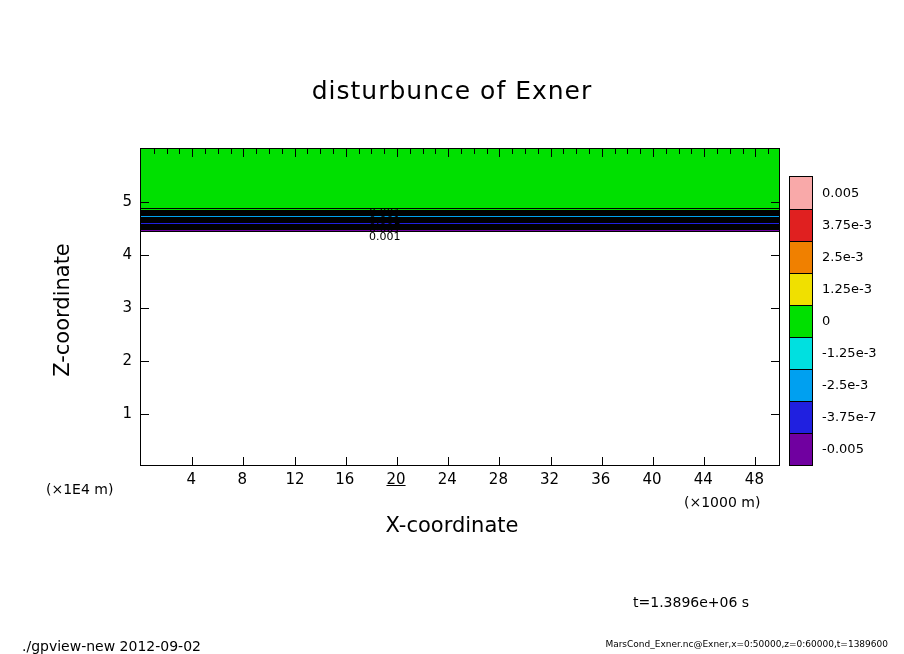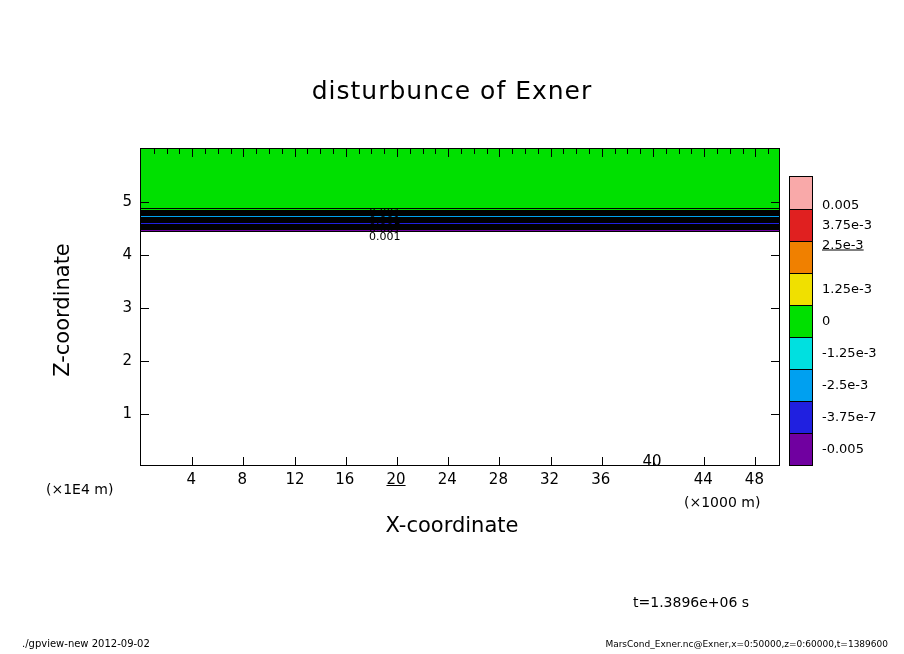--- a/index.html
+++ b/index.html
@@ -127,21 +127,21 @@
     position: absolute;
     left: 633px;
     top: 594px;
     font-size: 14px;
     color: #000;
   }
   .footer-left {
     position: absolute;
     left: 22px;
     top: 638px;
-    font-size: 10px;
+    font-size: 14px;
     color: #000;
   }
   .footer-right {
     position: absolute;
     right: 16px;
     top: 639px;
     font-size: 9px;
     color: #000;
     white-space: nowrap;
   }
@@ -332,30 +332,30 @@
 
 <div class="axis-label-x" style="left: 191.2px; top: 470px;">4</div>
     <div class="axis-label-x" style="left: 242.4px; top: 470px;">8</div>
     <div class="axis-label-x" style="left: 295px; top: 470px;">12</div>
     <div class="axis-label-x" style="left: 344.8px; top: 470px;">16</div>
     <div class="axis-label-x" style="left: 396px; top: 470px; text-decoration: underline;">20</div>
     <div class="axis-label-x" style="left: 447.2px; top: 470px;">24</div>
     <div class="axis-label-x" style="left: 498.4px; top: 470px;">28</div>
     <div class="axis-label-x" style="left: 549.6px; top: 470px;">32</div>
     <div class="axis-label-x" style="left: 600.8px; top: 470px;">36</div>
-    <div class="axis-label-x" style="left: 652px; top: 452px;">40</div>
+    <div class="axis-label-x" style="left: 652px; top: 470px;">40</div>
     <div class="axis-label-x" style="left: 703.2px; top: 470px;">44</div>
     <div class="axis-label-x" style="left: 754.4px; top: 470px;">48</div>
     <div class="axis-label-y" style="left: 110px; width: 22px; top: 413px;">1</div>
     <div class="axis-label-y" style="left: 110px; width: 22px; top: 360px;">2</div>
     <div class="axis-label-y" style="left: 110px; width: 22px; top: 307px;">3</div>
     <div class="axis-label-y" style="left: 110px; width: 22px; top: 254px;">4</div>
     <div class="axis-label-y" style="left: 110px; width: 22px; top: 201px;">5</div>
-    <div class="cbar-tick-label" style="top: 204px;">0.005</div>
+    <div class="cbar-tick-label" style="top: 192px;">0.005</div>
     <div class="cbar-tick-label" style="top: 224px;">3.75e-3</div>
-    <div class="cbar-tick-label" style="top: 244px; text-decoration: underline;">2.5e-3</div>
+    <div class="cbar-tick-label" style="top: 256px;">2.5e-3</div>
     <div class="cbar-tick-label" style="top: 288px;">1.25e-3</div>
     <div class="cbar-tick-label" style="top: 320px;">0</div>
     <div class="cbar-tick-label" style="top: 352px;">-1.25e-3</div>
     <div class="cbar-tick-label" style="top: 384px; text-align: right;">-2.5e-3</div>
     <div class="cbar-tick-label" style="top: 416px;">-3.75e-7</div>
     <div class="cbar-tick-label" style="top: 448px;">-0.005</div>
   </div>
 
 </body></html>

